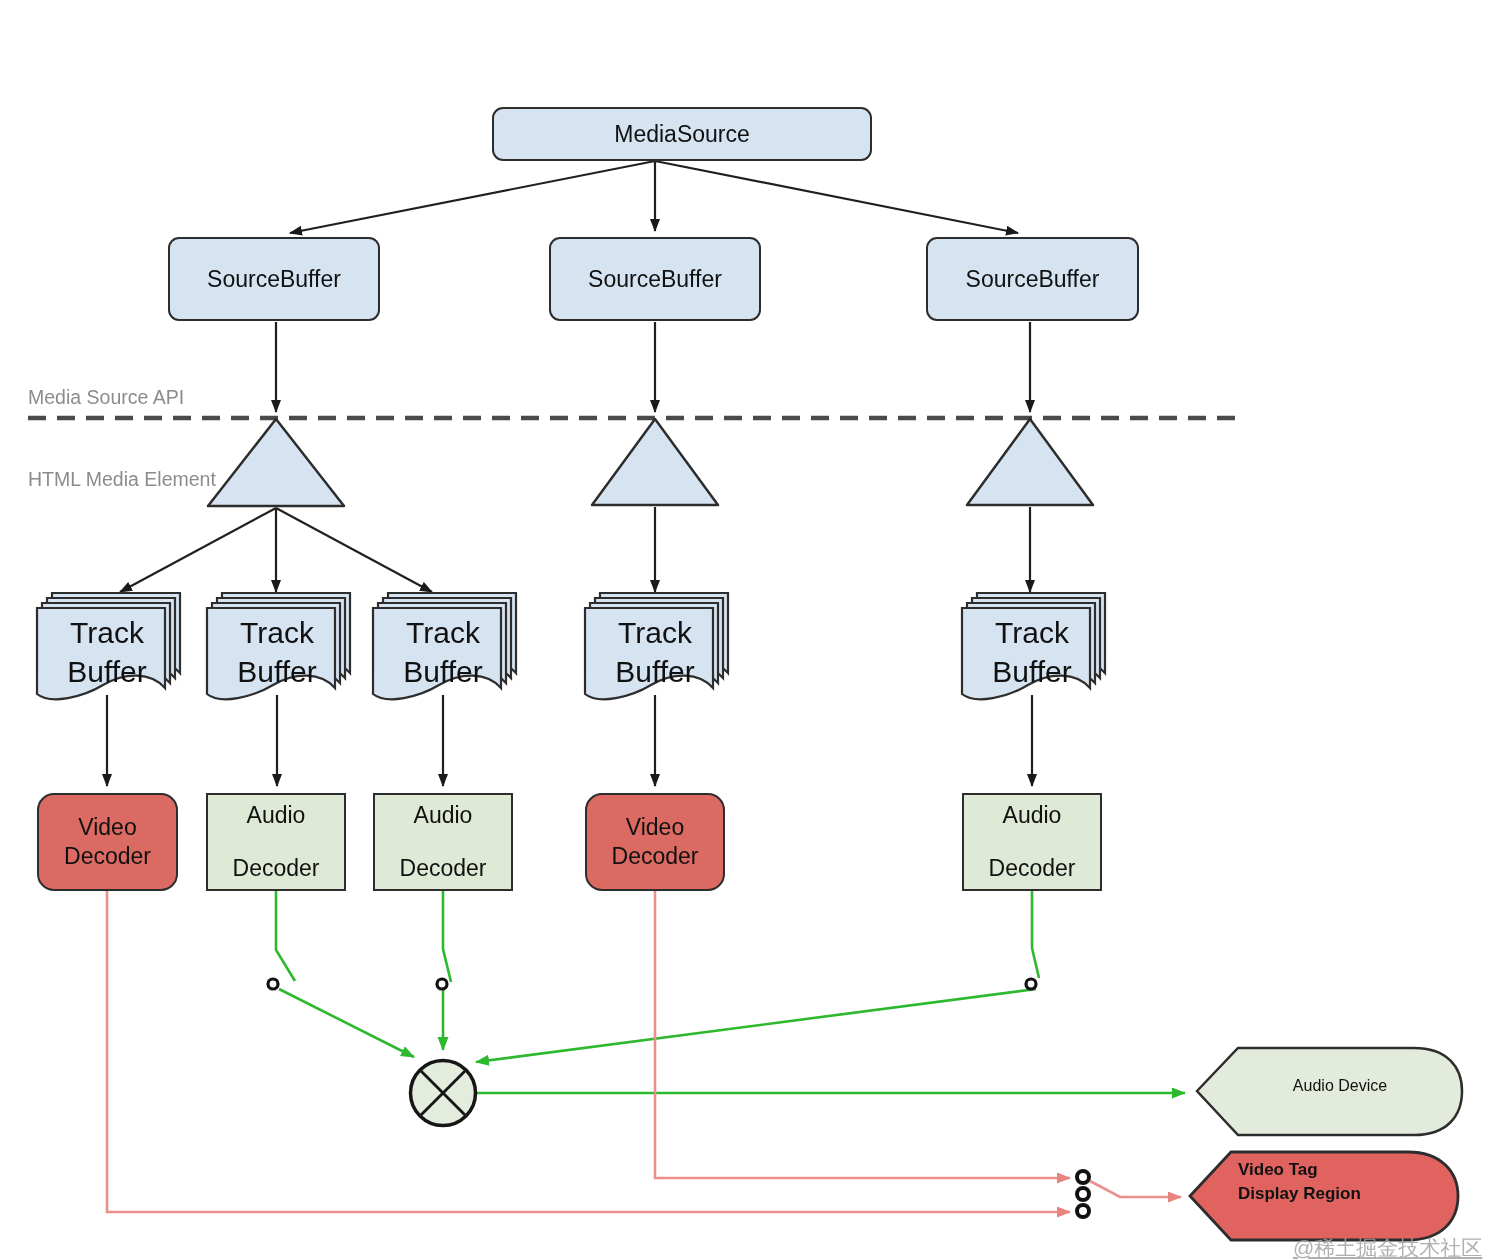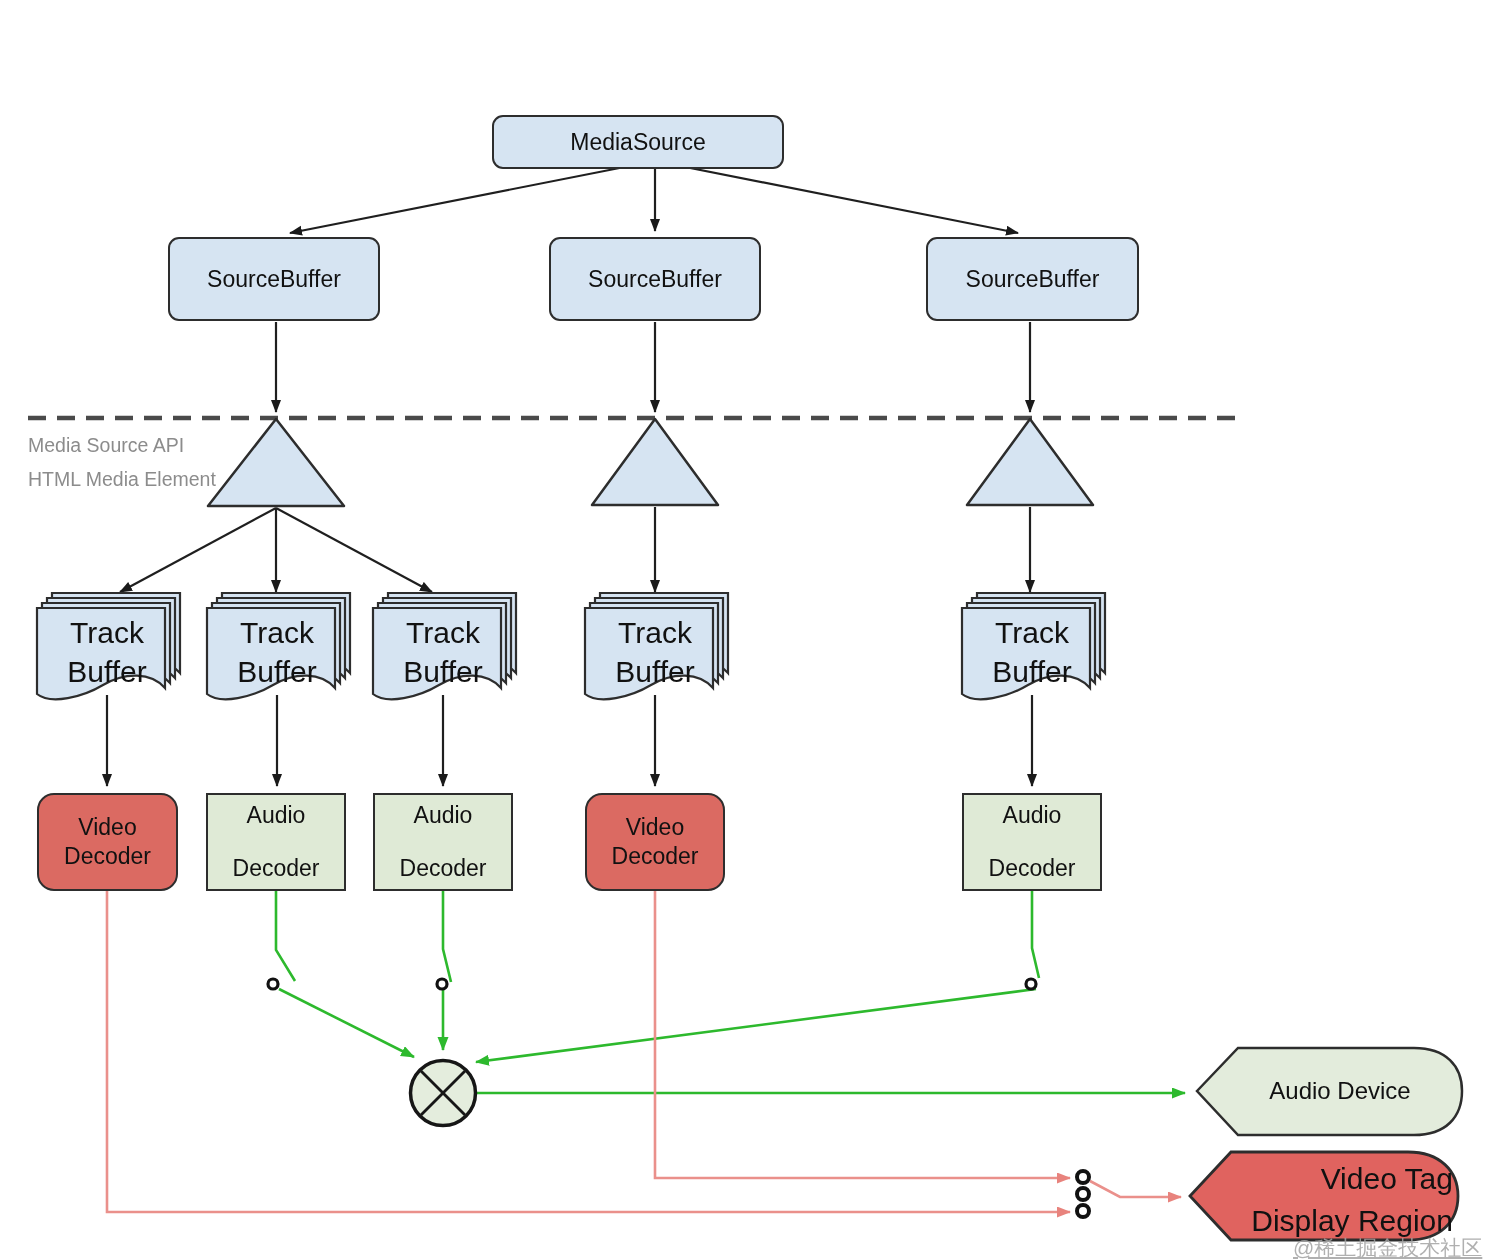--- a/index.html
+++ b/index.html
@@ -10,22 +10,22 @@
   .box{position:absolute;z-index:2;box-sizing:border-box;border:2.5px solid #2d2d2d;
        display:flex;flex-direction:column;align-items:center;justify-content:center;
        font-size:23px;line-height:1.25;text-align:center;color:#111;}
   .blue{background:#d6e4f2;border-radius:11px;}
   .dec{border-radius:0;}
   .dec-red{background:#db6a62;border-radius:17px;}
   .dec-green{background:#dfead6;gap:24px;}
   .title{font-style:italic;font-weight:500;font-size:25px;text-align:center;color:#141414;letter-spacing:.5px;}
   .boundary-label{font-size:19.5px;color:#8c8c8c;}
   .tb-label{width:128px;text-align:center;font-size:30px;line-height:1.3;color:#111;}
-  .out-label{font-size:24px;color:#111;}
-  .vt-label{font-size:30px;line-height:1.4;color:#111;text-align:right;}
+  .out-label{font-size:16px;color:#111;}
+  .vt-label{font-size:17px;line-height:1.4;color:#111;text-align:left;font-weight:bold;}
   .watermark{z-index:5;font-size:21px;color:#a3a3a3;opacity:.85;text-decoration:underline;white-space:nowrap;}
 </style>
 </head>
 <body>
 
 <div id="stage">
 
   <svg id="diagram-svg" width="1512" height="1260" viewBox="0 0 1512 1260">
     <defs>
       <marker id="ab" markerUnits="userSpaceOnUse" markerWidth="14" markerHeight="11" refX="12" refY="5" orient="auto">
@@ -133,35 +133,35 @@
       <circle cx="443" cy="1093" r="32.5" fill="#e4eddd" stroke="#161616" stroke-width="3.5"></circle>
       <line x1="421" y1="1071" x2="465" y2="1115" stroke="#161616" stroke-width="2.8"></line>
       <line x1="465" y1="1071" x2="421" y2="1115" stroke="#161616" stroke-width="2.8"></line>
     </g>
 
     <path d="M1197,1091 L1238,1048 H1414 C1446,1048 1462,1066 1462,1091 C1462,1117 1446,1135 1414,1135 H1238 Z" fill="#e3ecdc" stroke="#2d2d2d" stroke-width="2.5"></path>
     <path d="M1190,1196 L1231,1152 H1408 C1440,1152 1458,1171 1458,1196 C1458,1222 1440,1240 1408,1240 H1231 Z" fill="#e0635f" stroke="#2d2d2d" stroke-width="2.8"></path>
   </svg>
 
 
-  <div class="box blue" style="left:492px;top:107px;width:292px;height:54px;margin-top:8px;">
+  <div class="box blue" style="left:492px;top:107px;width:380px;height:54px;">
     <div>MediaSource</div>
   </div>
 
   <div class="box blue" style="left:168px;top:237px;width:212px;height:84px;">
     <div>SourceBuffer</div>
   </div>
   <div class="box blue" style="left:549px;top:237px;width:212px;height:84px;">
     <div>SourceBuffer</div>
   </div>
   <div class="box blue" style="left:926px;top:237px;width:213px;height:84px;">
     <div>SourceBuffer</div>
   </div>
 
-  <div class="overlay boundary-label" style="left:28px;top:386px;margin-top:48px;">Media Source API</div>
+  <div class="overlay boundary-label" style="left:28px;top:386px;">Media Source API</div>
   <div class="overlay boundary-label" style="left:28px;top:424px;margin-top:44px;">HTML Media Element</div>
 
   <div class="overlay tb-label" style="left:43px;top:613px;">
     <div>Track</div>
     <div>Buffer</div>
   </div>
   <div class="overlay tb-label" style="left:213px;top:613px;">
     <div>Track</div>
     <div>Buffer</div>
   </div>

